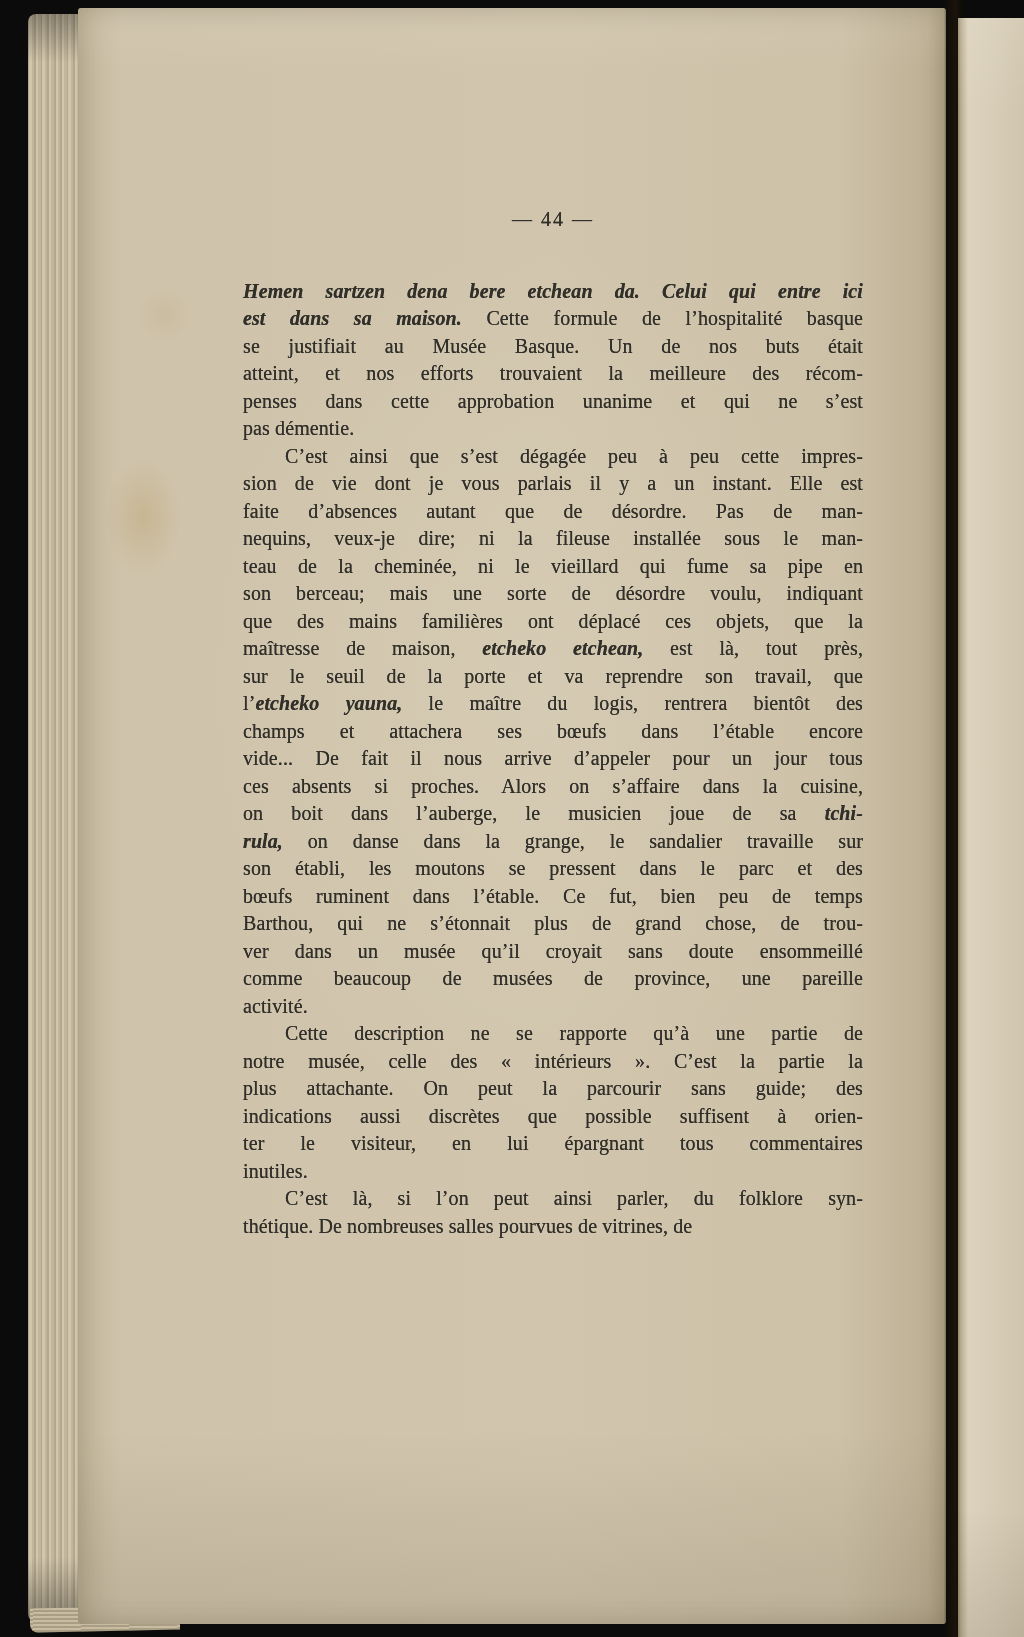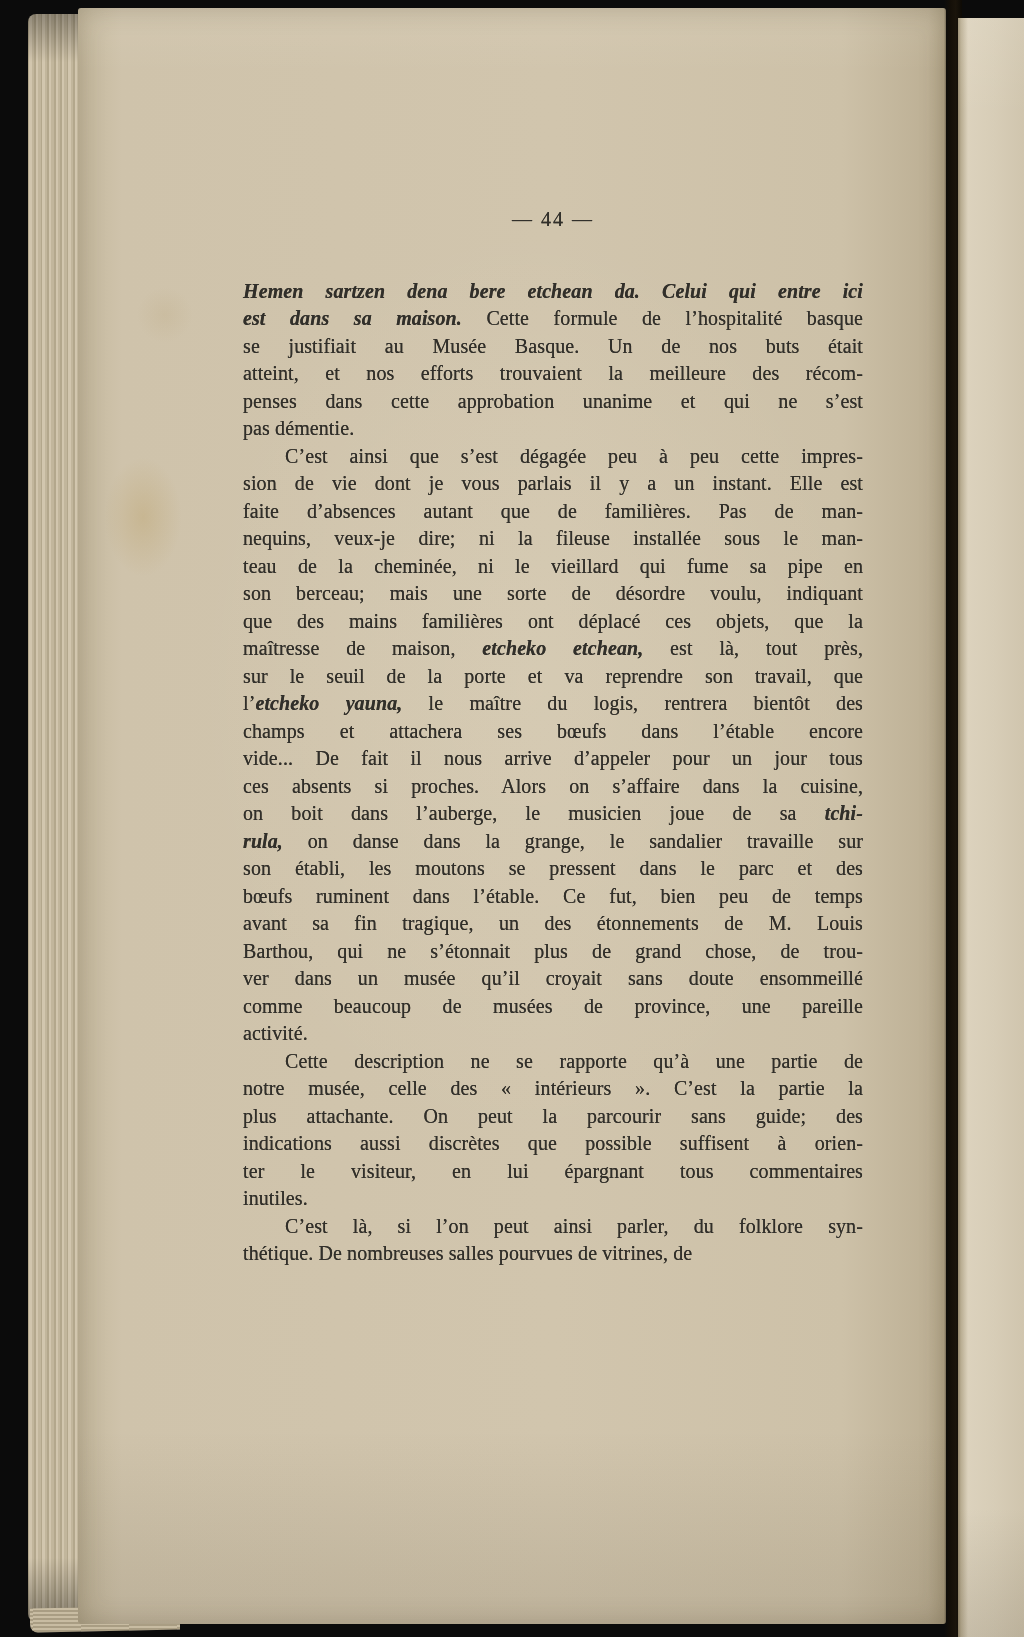--- a/index.html
+++ b/index.html
@@ -113,36 +113,35 @@
             <div class="line"><span class="it">Hemen sartzen dena bere etchean da. Celui qui entre ici</span></div>
             <div class="line"><span class="it">est dans sa maison.</span><span> Cette formule de l’hospitalité basque</span></div>
             <div class="line"><span>se justifiait au Musée Basque. Un de nos buts était</span></div>
             <div class="line"><span>atteint, et nos efforts trouvaient la meilleure des récom-</span></div>
             <div class="line"><span>penses dans cette approbation unanime et qui ne s’est</span></div>
             <div class="line last"><span>pas démentie.</span></div>
           </div>
           <div class="para">
             <div class="line indent"><span>C’est ainsi que s’est dégagée peu à peu cette impres-</span></div>
             <div class="line"><span>sion de vie dont je vous parlais il y a un instant. Elle est</span></div>
-            <div class="line"><span>faite d’absences autant que de familières. Pas de man-</span></div>
+            <div class="line"><span>faite d’absences autant que de désordre. Pas de man-</span></div>
             <div class="line"><span>nequins, veux-je dire; ni la fileuse installée sous le man-</span></div>
             <div class="line"><span>teau de la cheminée, ni le vieillard qui fume sa pipe en</span></div>
             <div class="line"><span>son berceau; mais une sorte de désordre voulu, indiquant</span></div>
             <div class="line"><span>que des mains familières ont déplacé ces objets, que la</span></div>
             <div class="line"><span>maîtresse de maison, </span><span class="it">etcheko etchean,</span><span> est là, tout près,</span></div>
             <div class="line"><span>sur le seuil de la porte et va reprendre son travail, que</span></div>
             <div class="line"><span>l’</span><span class="it">etcheko yauna,</span><span> le maître du logis, rentrera bientôt des</span></div>
             <div class="line"><span>champs et attachera ses bœufs dans l’étable encore</span></div>
             <div class="line"><span>vide... De fait il nous arrive d’appeler pour un jour tous</span></div>
             <div class="line"><span>ces absents si proches. Alors on s’affaire dans la cuisine,</span></div>
             <div class="line"><span>on boit dans l’auberge, le musicien joue de sa </span><span class="it">tchi-</span></div>
             <div class="line"><span class="it">rula,</span><span> on danse dans la grange, le sandalier travaille sur</span></div>
             <div class="line"><span>son établi, les moutons se pressent dans le parc et des</span></div>
             <div class="line"><span>bœufs ruminent dans l’étable. Ce fut, bien peu de temps</span></div>
-            <div class="line"><span>avant sa fin tragique, un des étonnements de M. Louis</span></div>
             <div class="line"><span>Barthou, qui ne s’étonnait plus de grand chose, de trou-</span></div>
             <div class="line"><span>ver dans un musée qu’il croyait sans doute ensommeillé</span></div>
             <div class="line"><span>comme beaucoup de musées de province, une pareille</span></div>
             <div class="line last"><span>activité.</span></div>
           </div>
           <div class="para">
             <div class="line indent"><span>Cette description ne se rapporte qu’à une partie de</span></div>
             <div class="line"><span>notre musée, celle des « intérieurs ». C’est la partie la</span></div>
             <div class="line"><span>plus attachante. On peut la parcourir sans guide; des</span></div>
             <div class="line"><span>indications aussi discrètes que possible suffisent à orien-</span></div>

